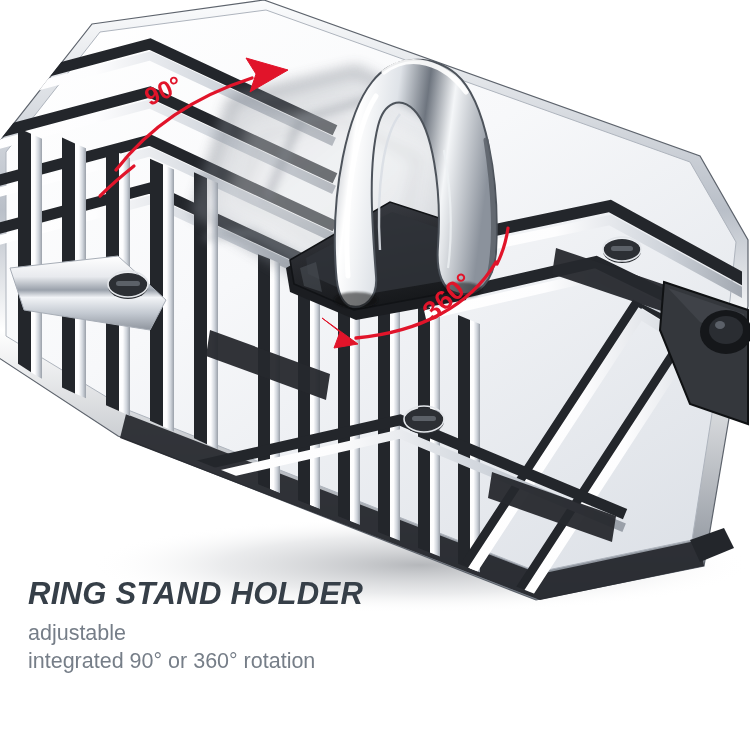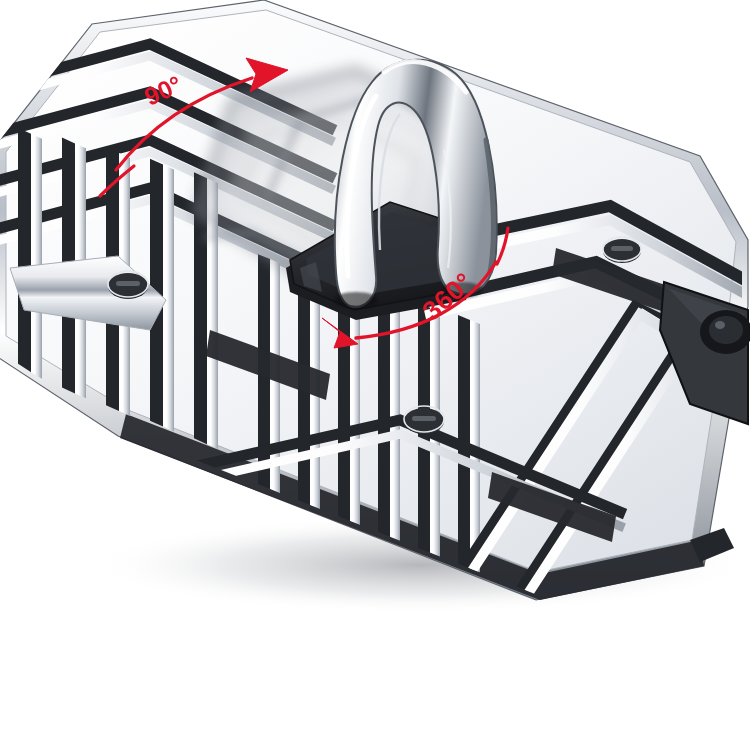--- a/index.html
+++ b/index.html
@@ -280,14 +280,19 @@
 
       <path d="M 322 318 L 358 344 L 334 348 L 340 332 Z"></path>
     </g>
   </svg>
   </div>
 
   <div class="annot" id="label-90">90°</div>
 
   <div class="annot" id="label-360">360°</div>
 
+  <div id="caption">
+    <div id="title">RING STAND HOLDER</div>
+    <div class="sub" id="sub1">adjustable</div>
+    <div class="sub" id="sub2">integrated 90° or 360° rotation</div>
+  </div>
 
 </div>
 
 </body></html>

